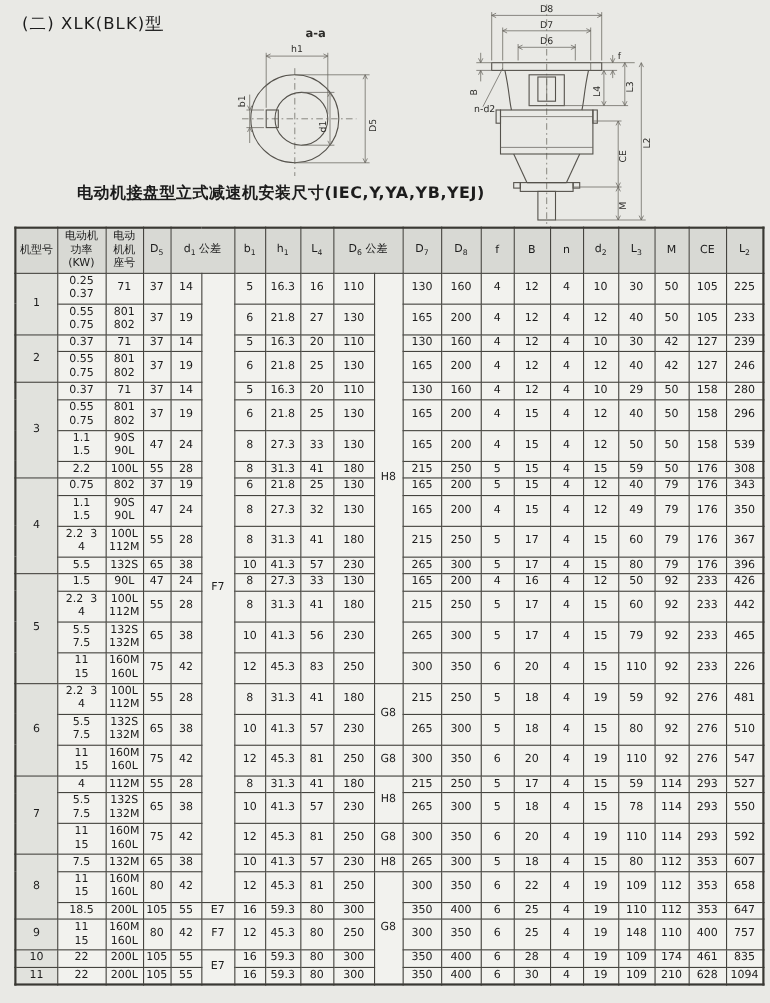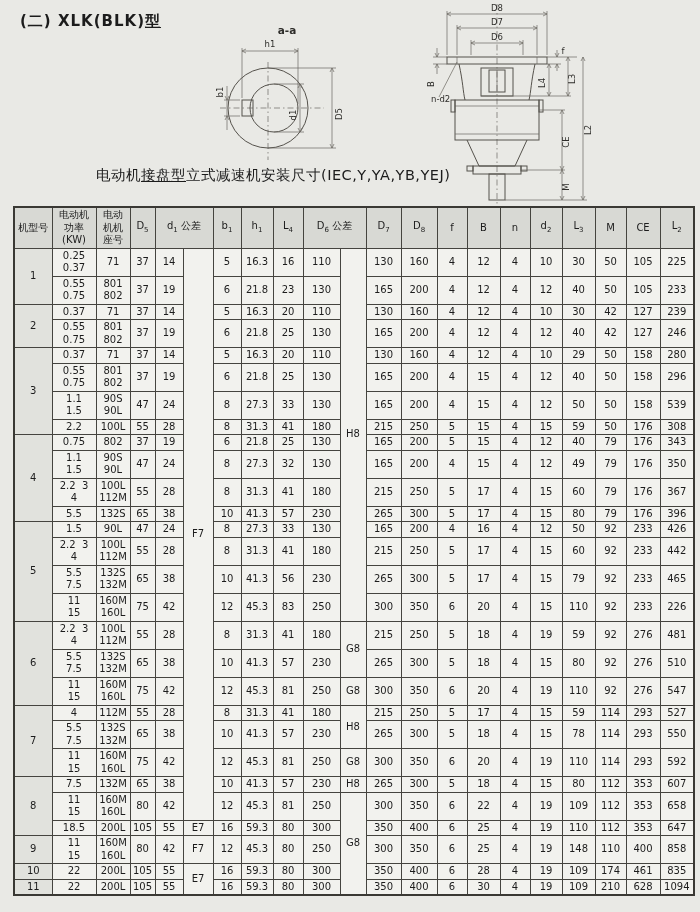--- a/index.html
+++ b/index.html
@@ -5,22 +5,22 @@
   :root{
     --paper:#e9e9e5; --cell:#f2f2ee; --headcell:#d8d9d4; --modelcell:#e1e2dd;
     --line:#45443f; --ink:#1c1c1c;
   }
   html,body{margin:0;padding:0;background:#d7d7d3;}
   .page{
     position:relative; width:700px; height:912px; overflow:hidden;
     background:var(--paper); color:var(--ink);
     font-family:"DejaVu Sans","Liberation Sans",sans-serif;
   }
-  .title{position:absolute; left:20px; top:12px; font-size:15px; font-weight:bold; letter-spacing:1px;}
-  .caption{position:absolute; left:96px; top:166px; font-size:14.5px; font-weight:normal; letter-spacing:.5px;}
+  .title{position:absolute; left:20px; top:12px; font-size:15px; font-weight:normal; letter-spacing:1px;}
+  .caption{position:absolute; left:70px; top:166px; font-size:14.5px; font-weight:bold; letter-spacing:.5px;}
   .u{text-decoration:underline;}
   svg{position:absolute; overflow:visible;}
   svg .ln{stroke:#55524c; stroke-width:1; fill:none;}
   svg .thin{stroke:#6b6862; stroke-width:.7; fill:none;}
   svg .cl{stroke:#6b6862; stroke-width:.7; stroke-dasharray:6 3 1.5 3; fill:none;}
   svg text{font-size:8.5px; fill:#2e2d2a; font-family:"DejaVu Sans","Liberation Sans",sans-serif;}
   svg text.big{font-size:10.5px; font-weight:bold;}
   table.spec{
     position:absolute; left:13px; top:206px; width:674px;
     border-collapse:collapse; table-layout:fixed;
@@ -255,21 +255,21 @@
           <td>105</td>
           <td>225</td>
         </tr>
         <tr>
           <td>0.55<br>0.75</td>
           <td>801<br>802</td>
           <td>37</td>
           <td>19</td>
           <td>6</td>
           <td>21.8</td>
-          <td>23</td>
+          <td>27</td>
           <td>130</td>
           <td>165</td>
           <td>200</td>
           <td>4</td>
           <td>12</td>
           <td>4</td>
           <td>12</td>
           <td>40</td>
           <td>50</td>
           <td>105</td>
@@ -762,21 +762,21 @@
           <td>250</td>
           <td>300</td>
           <td>350</td>
           <td>6</td>
           <td>25</td>
           <td>4</td>
           <td>19</td>
           <td>148</td>
           <td>110</td>
           <td>400</td>
-          <td>858</td>
+          <td>757</td>
         </tr>
         <tr>
           <td class="model">10</td>
           <td>22</td>
           <td>200L</td>
           <td>105</td>
           <td>55</td>
           <td rowspan="2">E7</td>
           <td>16</td>
           <td>59.3</td>

